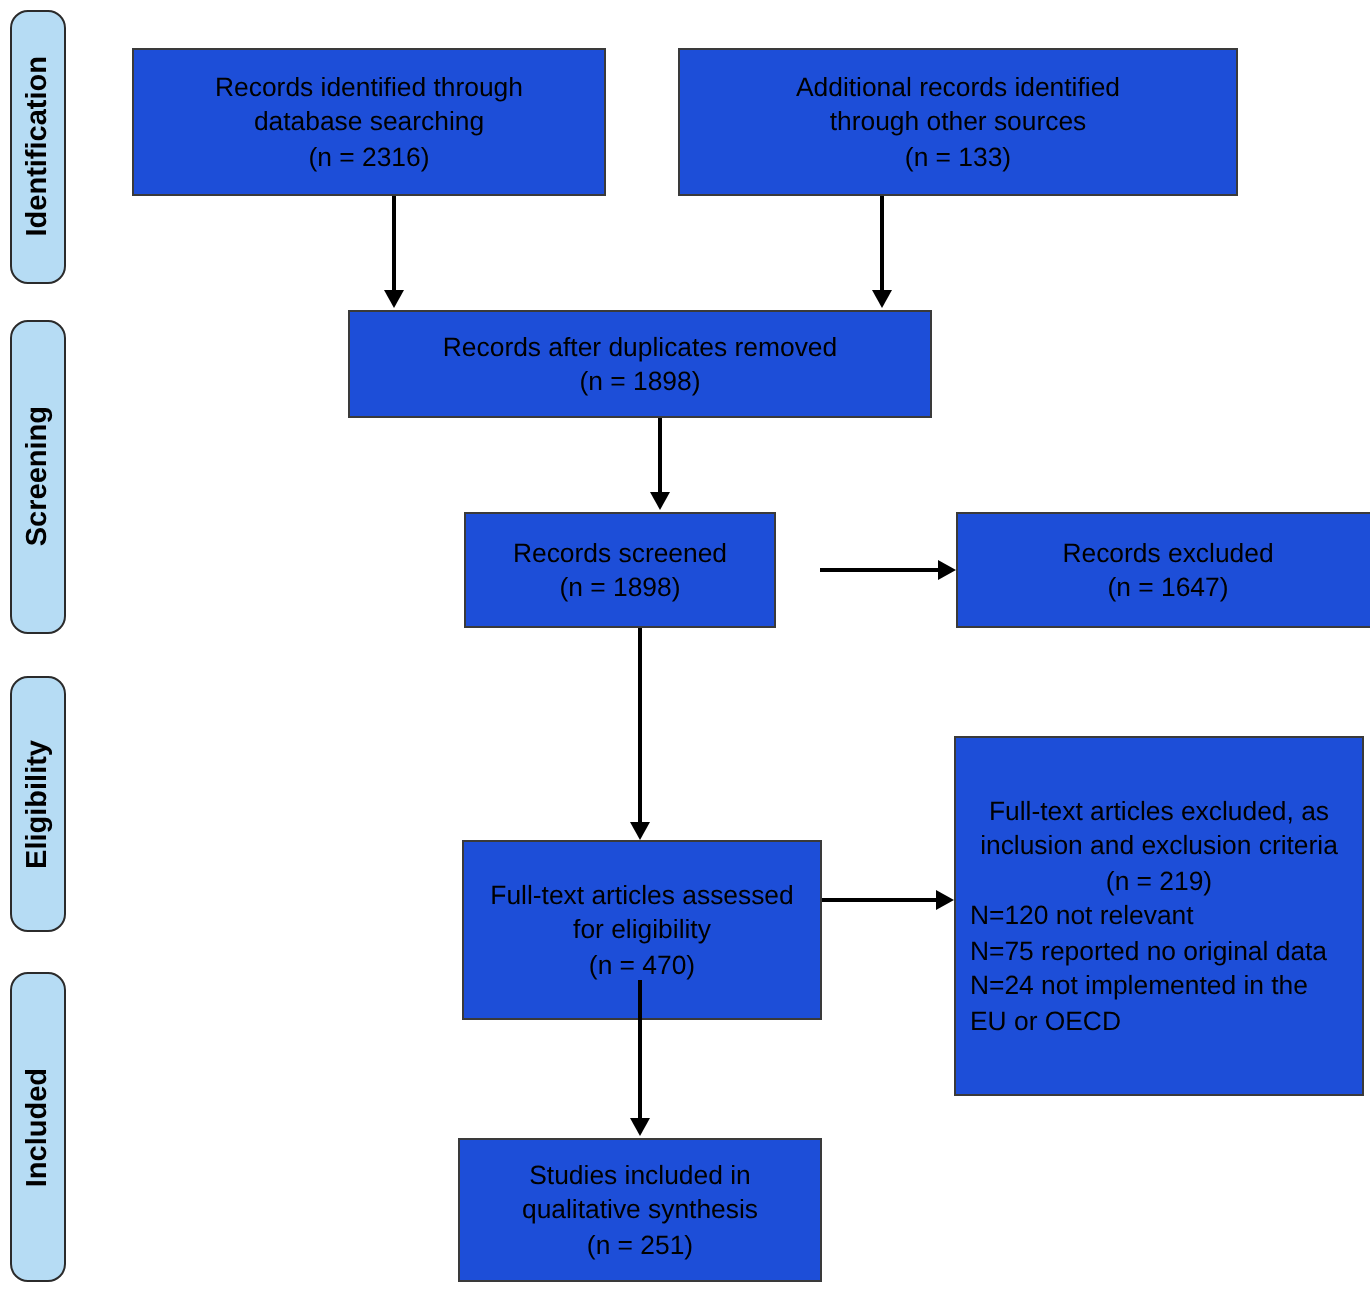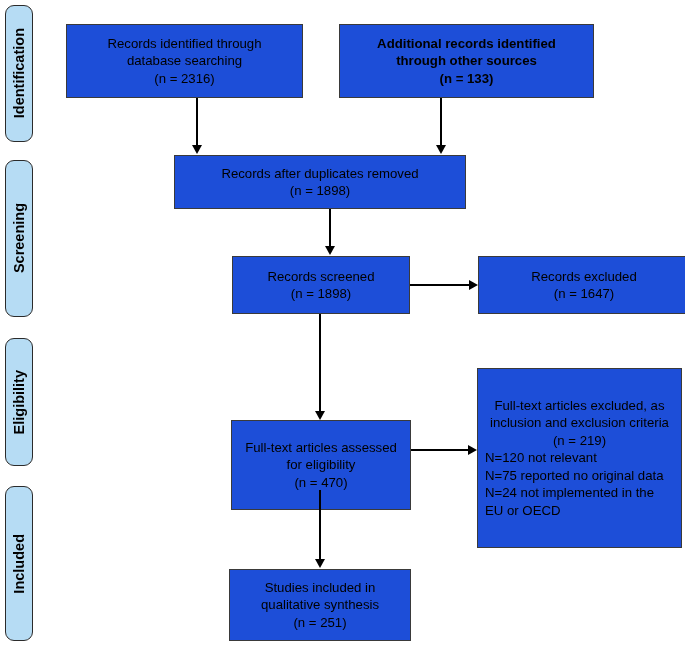--- a/index.html
+++ b/index.html
@@ -119,21 +119,21 @@
   </div>
 
   <div class="flow-box" style="left:66px; top:24px; width:237px; height:74px;">
     <div class="box-stack">
       <div class="line">Records identified through</div>
       <div class="line">database searching</div>
       <div class="line">(n = 2316)</div>
     </div>
   </div>
 
-  <div class="flow-box" style="left:339px; top:24px; width:255px; height:74px;font-weight:bold;">
+  <div class="flow-box" style="left:339px; top:24px; width:280px; height:74px;">
     <div class="box-stack">
       <div class="line">Additional records identified</div>
       <div class="line">through other sources</div>
       <div class="line">(n = 133)</div>
     </div>
   </div>
 
   <div class="vline" style="left:196px; top:98px; height:48px;"></div>
   <div class="arrow-down" style="left:191.5px; top:145px;"></div>
 
@@ -143,21 +143,21 @@
   <div class="flow-box" style="left:174px; top:155px; width:292px; height:54px;">
     <div class="box-stack">
       <div class="line">Records after duplicates removed</div>
       <div class="line">(n = 1898)</div>
     </div>
   </div>
 
   <div class="vline" style="left:329px; top:209px; height:38px;"></div>
   <div class="arrow-down" style="left:324.5px; top:246px;"></div>
 
-  <div class="flow-box" style="left:232px; top:256px; width:178px; height:58px;">
+  <div class="flow-box" style="left:232px; top:256px; width:156px; height:58px;">
     <div class="box-stack">
       <div class="line">Records screened</div>
       <div class="line">(n = 1898)</div>
     </div>
   </div>
 
   <div class="flow-box" style="left:478px; top:256px; width:212px; height:58px;">
     <div class="box-stack">
       <div class="line">Records excluded</div>
       <div class="line">(n = 1647)</div>

